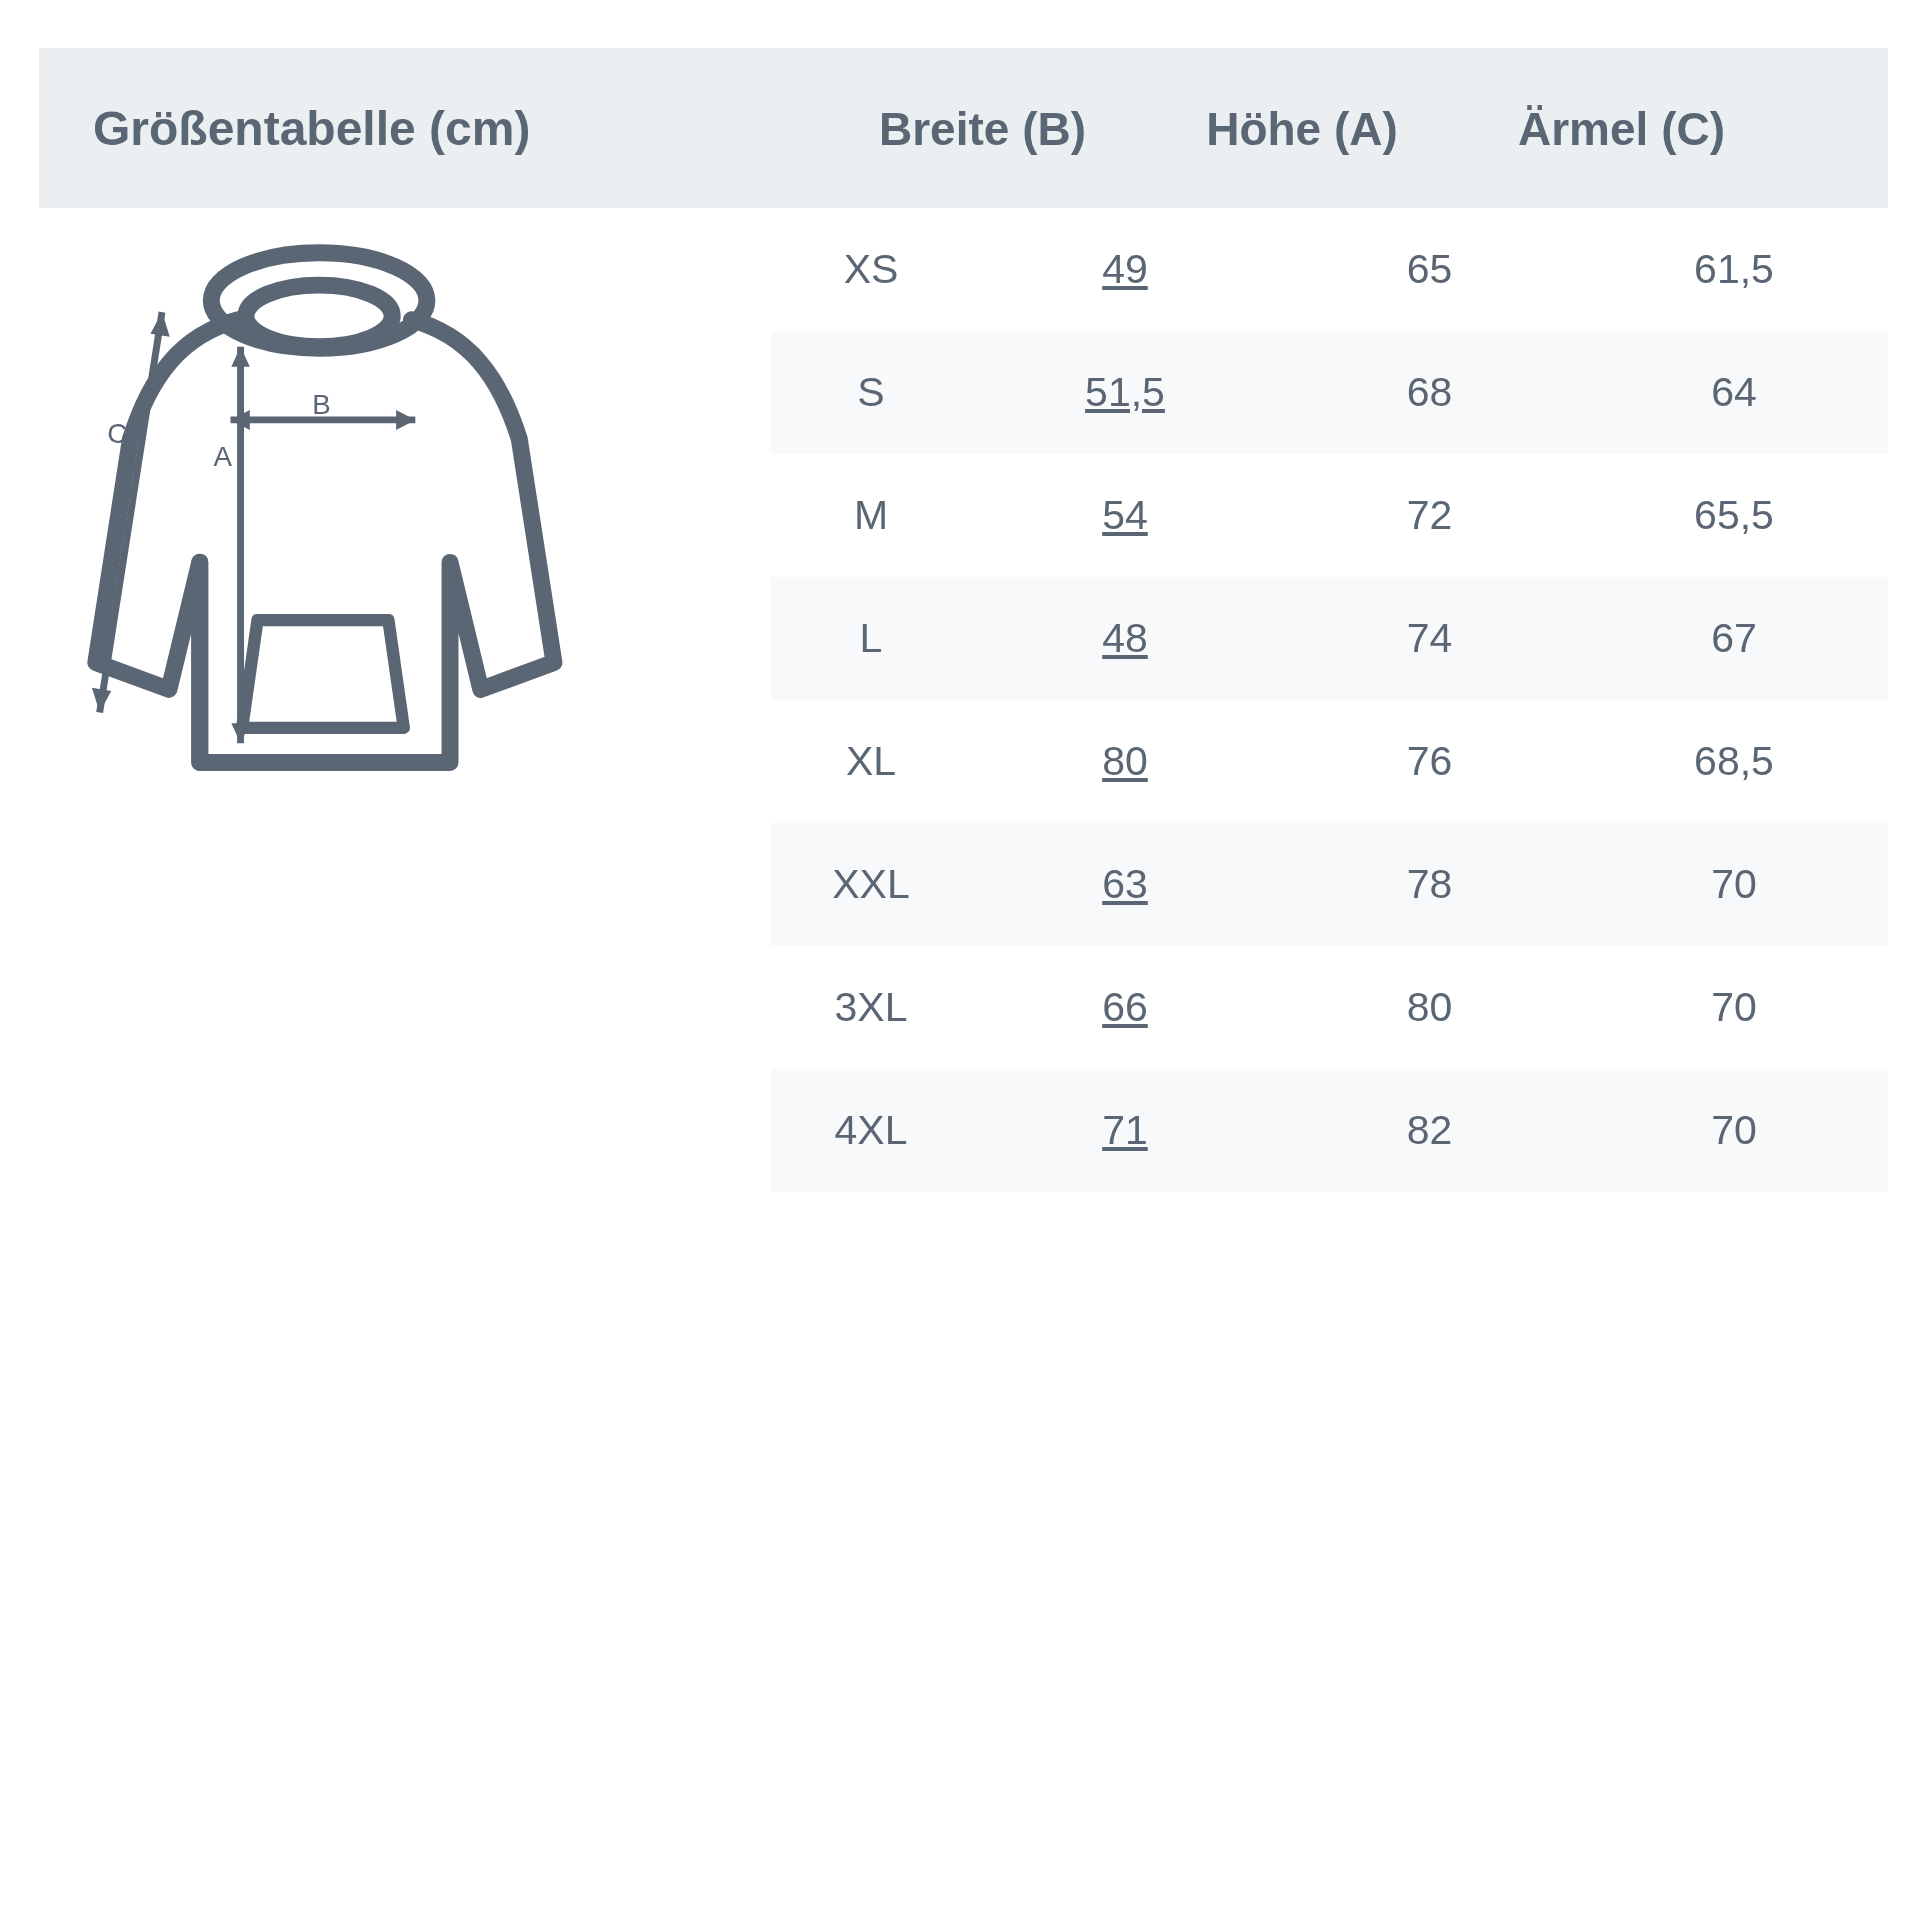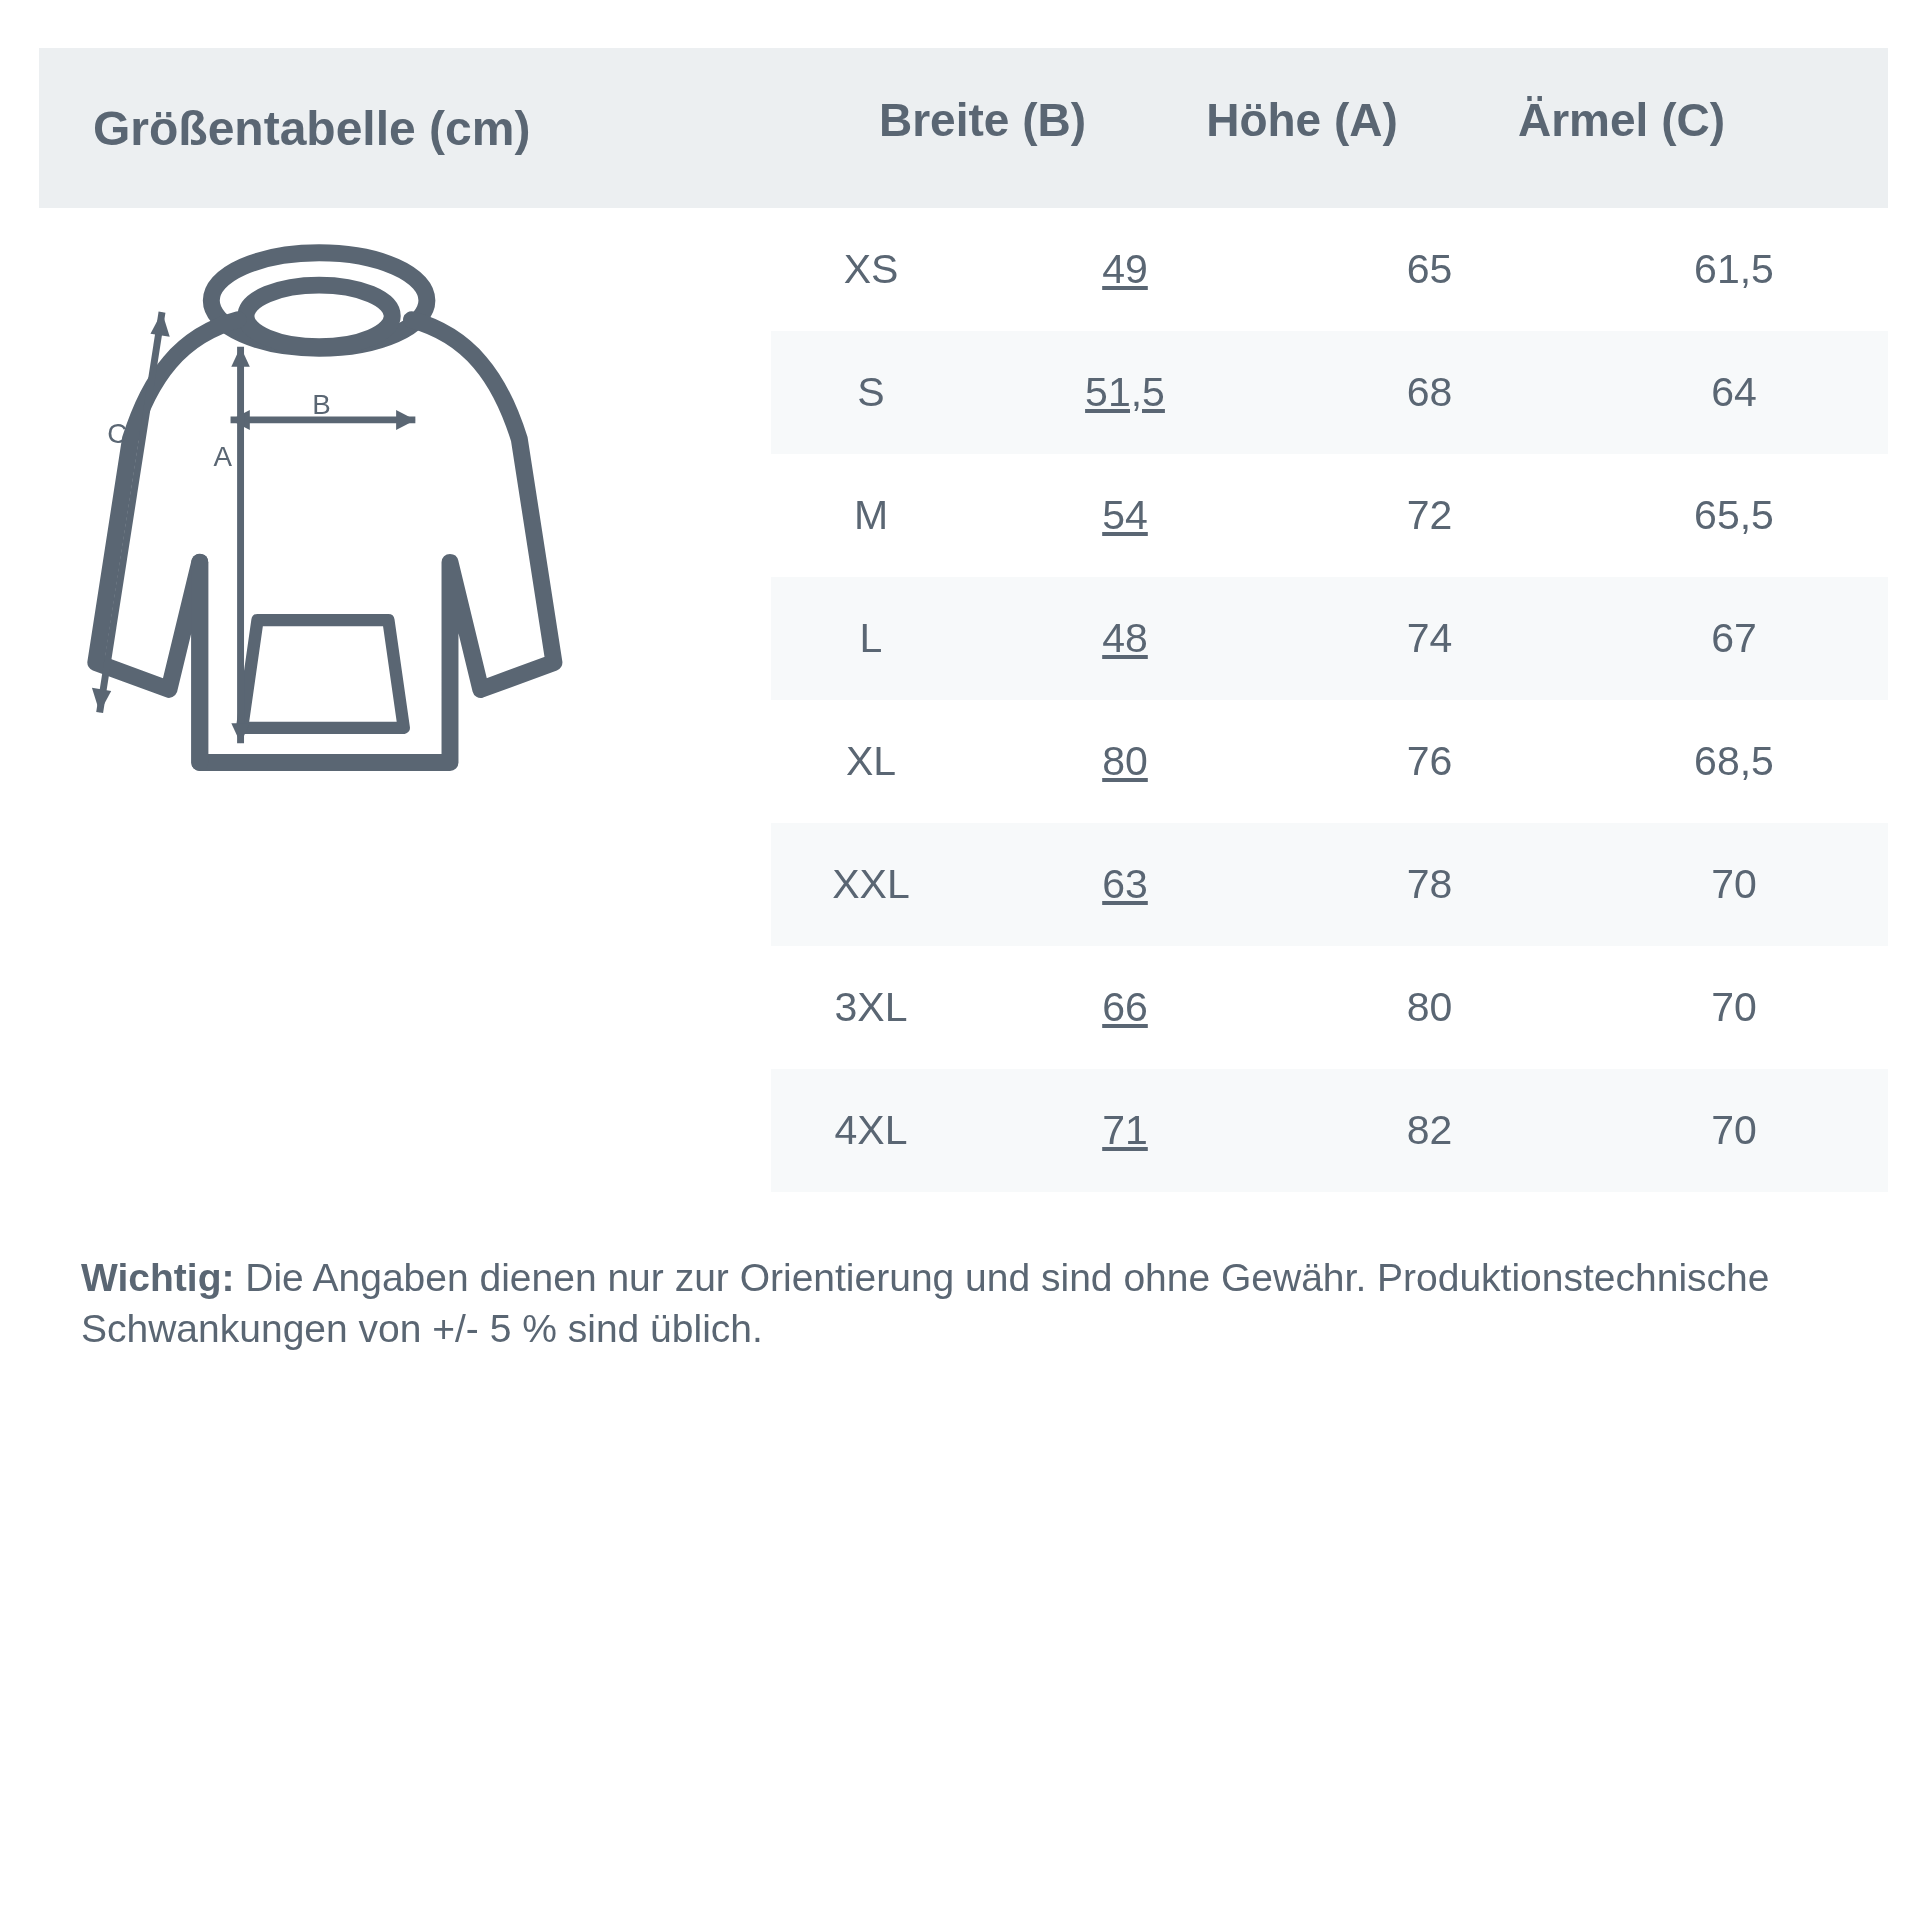--- a/index.html
+++ b/index.html
@@ -36,21 +36,21 @@
   .header-title {
     font-size: 48px;
     font-weight: bold;
     color: #5a6673;
     margin-left: 54px;
     white-space: nowrap;
   }
   .header-cols {
     position: absolute;
     left: 778px;
-    top: 4px;
+    top: 13px;
     width: 1110px;
     height: 135px;
     display: flex;
     align-items: center;
   }
   .header-col {
     font-size: 46px;
     font-weight: bold;
     color: #5a6673;
     text-align: center;
@@ -211,18 +211,15 @@
       </tr>
       <tr class="alt">
         <td class="size">4XL</td>
         <td class="v1">71</td>
         <td class="v2">82</td>
         <td class="v3">70</td>
       </tr>
     </tbody>
   </table>
 
-  <div class="note">
-    <b>Wichtig:</b><span> Die Angaben dienen nur zur Orientierung und sind ohne Gewähr. Produktionstechnische Schwankungen von +/- 5 % sind üblich.</span>
-  </div>
 
 </div>
 
 
 </body></html>

